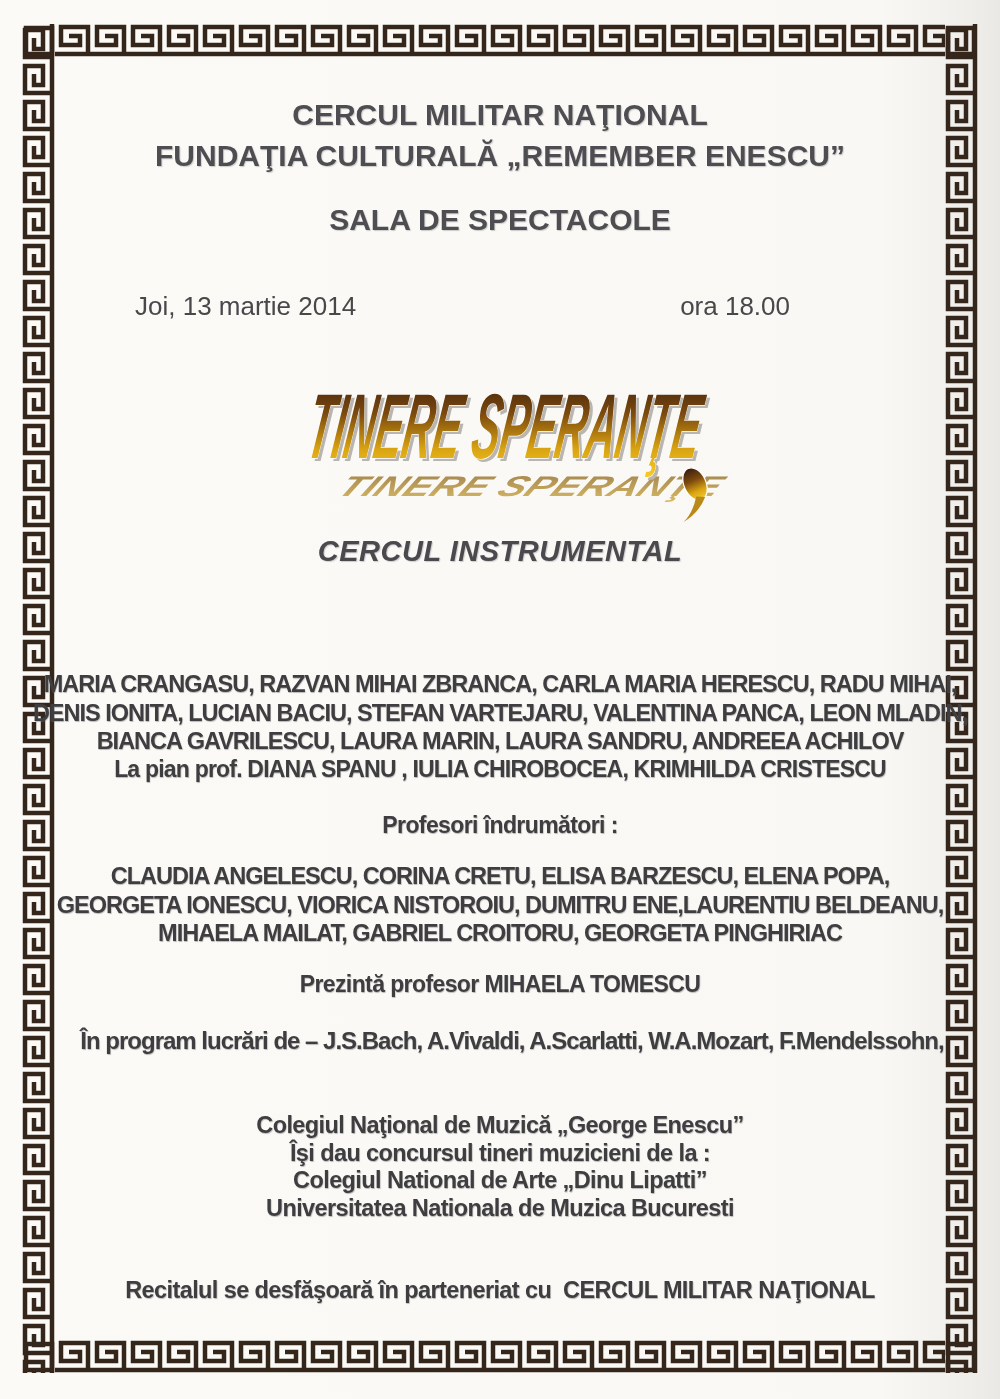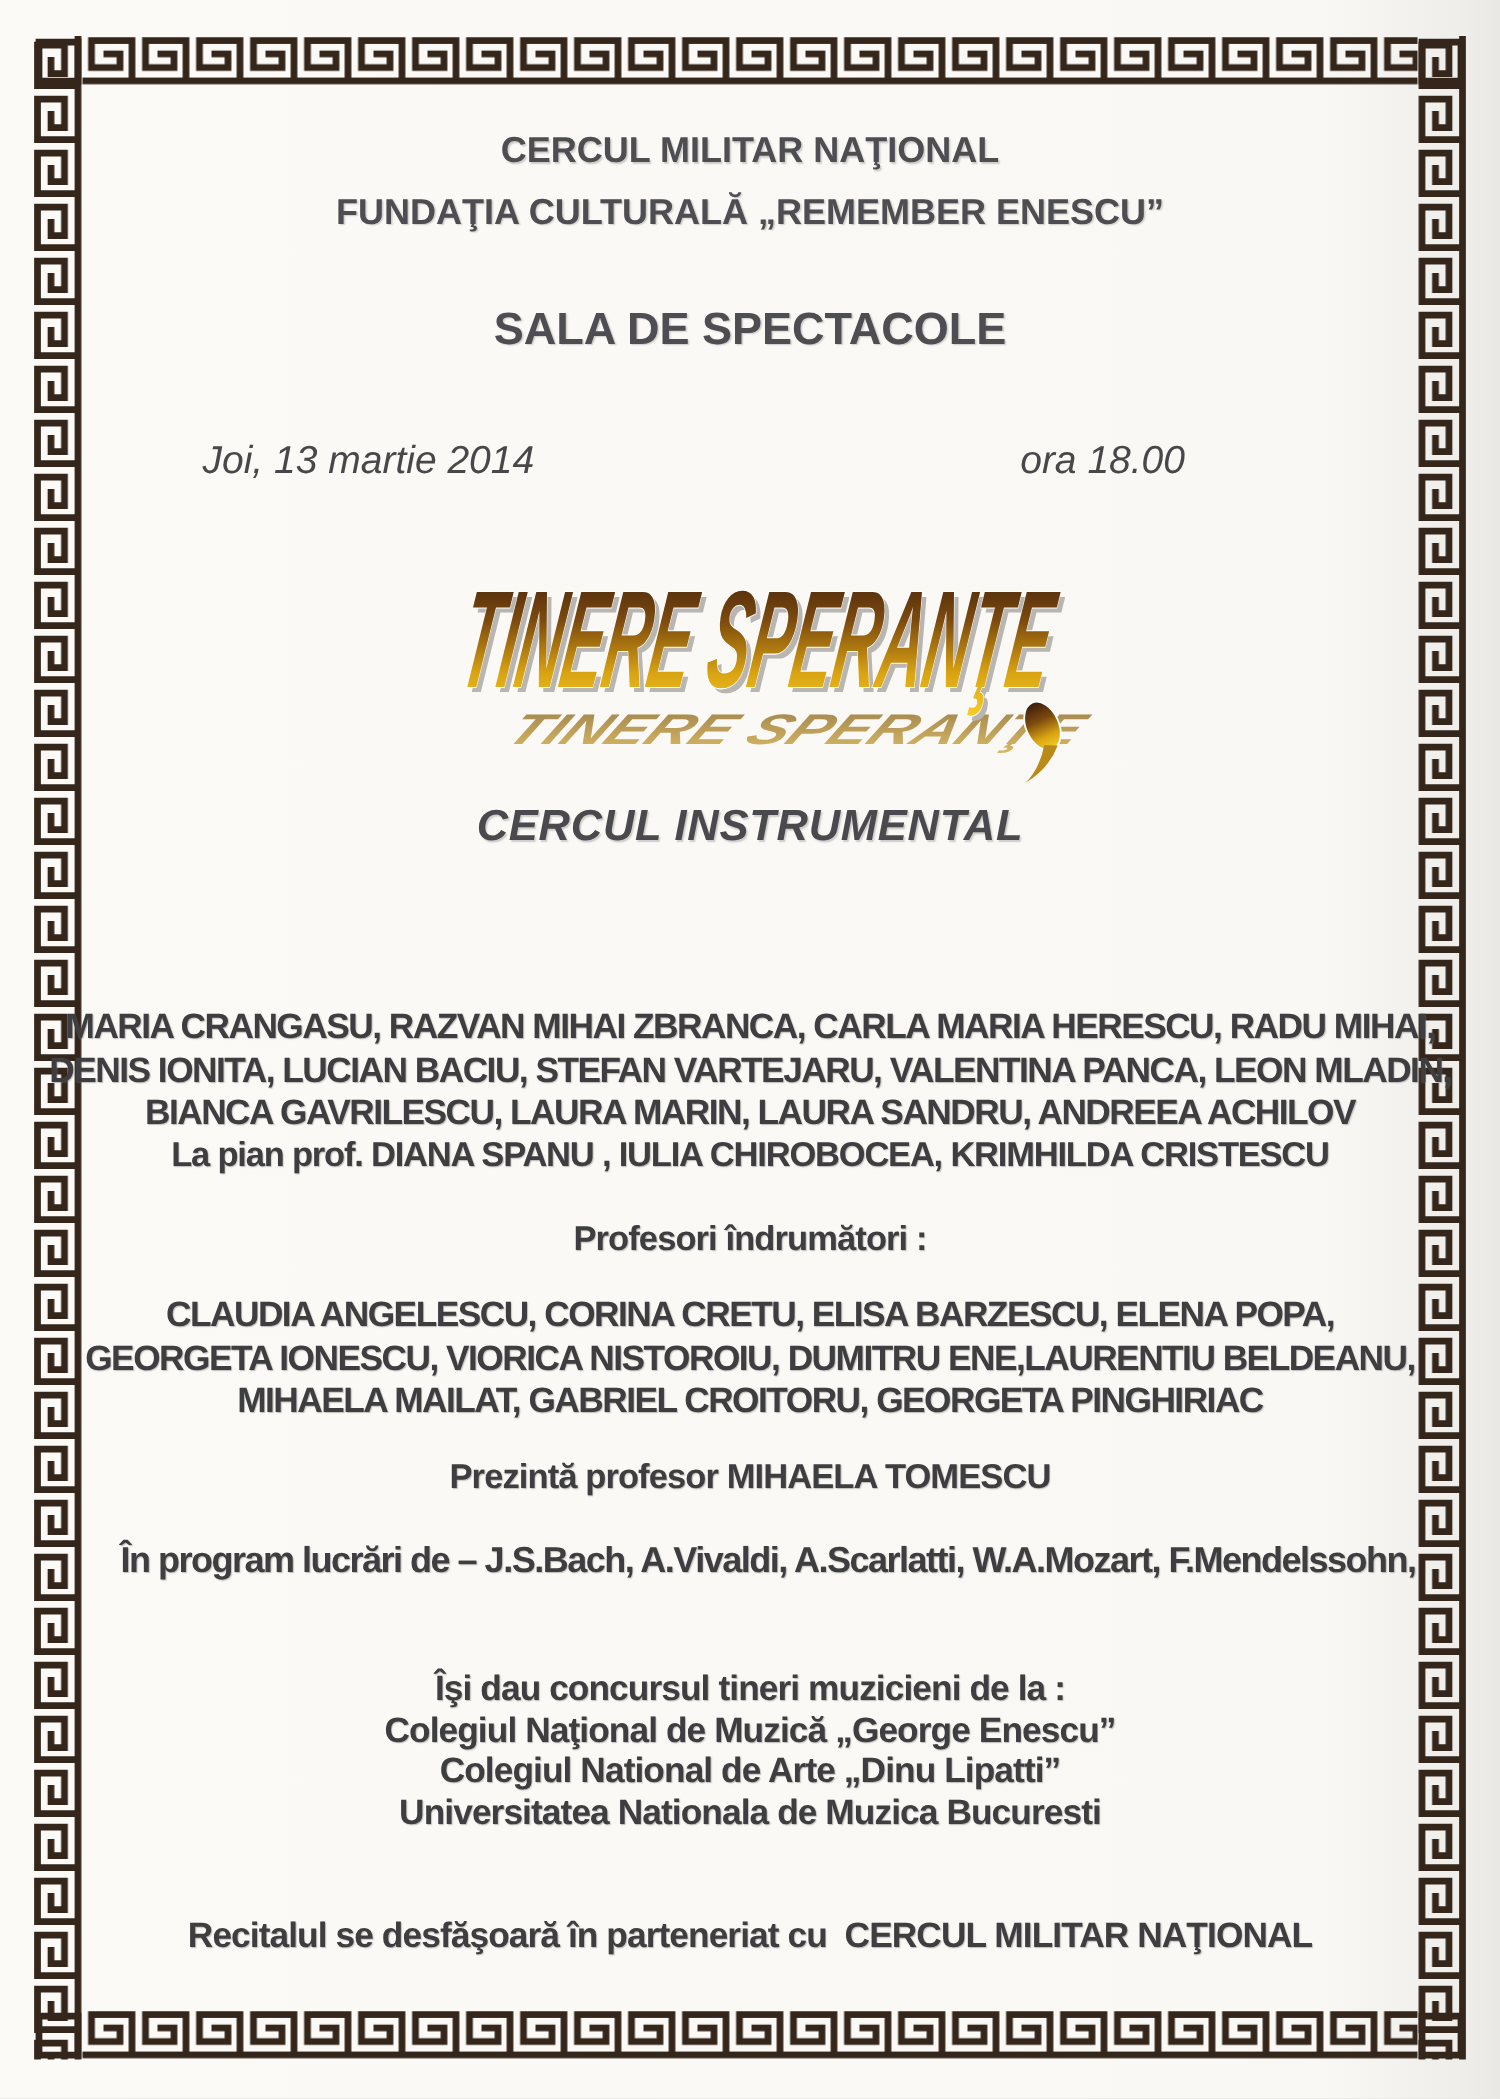--- a/index.html
+++ b/index.html
@@ -7,26 +7,26 @@
     position:relative;
     width:1000px;height:1399px;
     margin:0 auto;
     background:linear-gradient(90deg,#fbfaf7 0%,#f9f8f5 88%,#efeeeb 97%,#e9e8e5 100%);
     font-family:"Liberation Sans","DejaVu Sans",sans-serif;
     overflow:hidden;
   }
   .border-svg{position:absolute;left:0;top:0;}
   .block{position:absolute;left:0;width:1000px;text-align:center;color:#434346;}
   .line{white-space:pre;}
-  .hdr{top:80px;font-size:24px;font-weight:bold;line-height:41px;color:#4e4e52;
+  .hdr{top:94px;font-size:30px;font-weight:bold;line-height:41px;color:#4e4e52;
        text-shadow:1px 1px 1px rgba(120,120,120,.35);}
   .sala{top:203px;font-size:30px;font-weight:bold;color:#4e4e52;
        text-shadow:1px 1px 1px rgba(120,120,120,.35);}
   .daterow{position:absolute;top:291px;left:135px;width:655px;display:flex;
-       justify-content:space-between;font-size:26px;color:#48484b;font-style:italic;}
+       justify-content:space-between;font-size:26px;color:#48484b;}
   .logo-wrap{top:344px;}
   .recital{top:535px;font-size:29px;font-weight:bold;font-style:italic;
        letter-spacing:.5px;color:#4a4a4e;text-shadow:1px 1px 1px rgba(120,120,120,.35);}
   .cond{font-weight:bold;letter-spacing:-.6px;color:#3e3e41;
        text-shadow:.6px .8px .8px rgba(110,110,110,.45);}
   .concursul{top:590px;font-size:23px;}
   .names{top:643px;font-size:23.5px;line-height:28.5px;letter-spacing:-1px;margin-top:27px;}
   .lapian{top:756px;font-size:23px;letter-spacing:-.8px;}
   .profesori{top:812px;font-size:23px;}
   .teachers{top:862px;font-size:23.5px;line-height:28.5px;letter-spacing:-1px;}
@@ -130,21 +130,21 @@
     <div class="line">MIHAELA MAILAT, GABRIEL CROITORU, GEORGETA PINGHIRIAC</div>
   </div>
 
   <div class="block cond prezinta line">Prezintă profesor MIHAELA TOMESCU</div>
 
   <div class="block cond program">
     <div class="line">În program lucrări de – J.S.Bach, A.Vivaldi, A.Scarlatti, W.A.Mozart, F.Mendelssohn,</div>
   </div>
 
   <div class="block cond schools">
+    <div class="line">Colegiul Naţional de Muzică „George Enescu”</div>
     <div class="line">Îşi dau concursul tineri muzicieni de la :</div>
-    <div class="line">Colegiul Naţional de Muzică „George Enescu”</div>
     <div class="line">Colegiul National de Arte „Dinu Lipatti”</div>
     <div class="line">Universitatea Nationala de Muzica Bucuresti</div>
   </div>
 
   <div class="block cond footer line">Recitalul se desfăşoară în parteneriat cu  CERCUL MILITAR NAŢIONAL</div>
 
 </div>
 
 </body></html>

